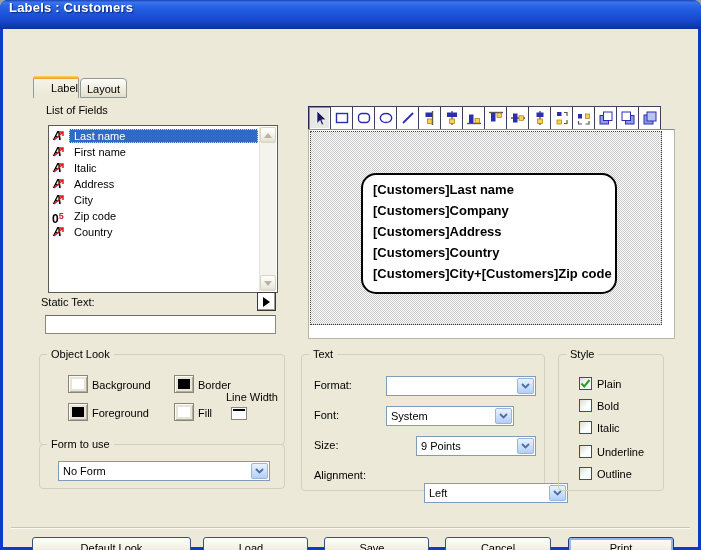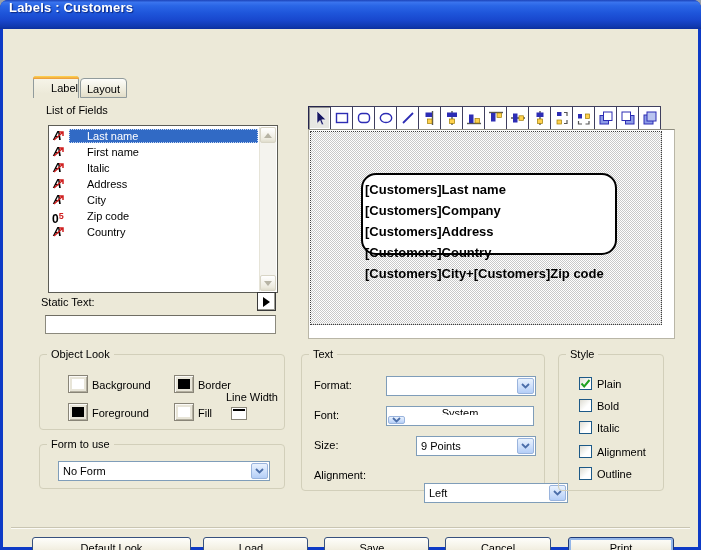--- a/index.html
+++ b/index.html
@@ -58,21 +58,21 @@
   .list-rows { position:absolute; left:1px; top:2px; right:19px; }
   .list-row { display:flex; align-items:center; height:16px; font-size:11px; padding-left:2px; }
   .fi { position:relative; width:15px; height:14px; flex:none; margin-right:2px; }
   .fi-a {
     position:absolute; left:1px; top:0; font-weight:bold; font-style:italic;
     font-size:12px; line-height:14px; color:#000;
   }
   .fi svg { position:absolute; left:0; top:0; }
   .fi-num { position:absolute; left:0; top:0; font-weight:bold; font-size:12px; line-height:14px; color:#000; }
   .fi-sup { color:#cf1f1f; font-weight:bold; font-size:9px; vertical-align:4px; }
-  .row-label { flex:1; padding:1px 18px; white-space:nowrap; }
+  .row-label { flex:1; padding:1px 5px; white-space:nowrap; }
   .list-row.selected .row-label { background:#316ac5; color:#fff; outline:1px dotted #c9d9f2; outline-offset:-1px; }
   
   .vscroll {
     position:absolute; top:1px; right:1px; bottom:1px; width:17px;
     background:#f4f3ee; border-left:1px solid #e6e4d8;
   }
   .scroll-btn {
     position:absolute; left:0; width:16px; height:16px;
     background:linear-gradient(180deg,#ffffff,#eceade 80%,#e0ddcd);
     border:1px solid #d8d5c6; border-radius:2px;
@@ -112,29 +112,29 @@
     position:absolute; left:305px; top:100px; width:367px; height:210px;
     background:#fff; border:1px solid #b9b6a7; border-top-color:#8f8d80;
   }
   .dither {
     position:absolute; left:1px; top:1px; width:352px; height:194px;
     border:1px dotted #3c3c3c; background-color:#fff;
     background-image:conic-gradient(#c9c9c9 0 25%, #ffffff 25% 50%, #c9c9c9 50% 75%, #ffffff 75%);
     background-size:2px 2px;
   }
   .label-object {
-    position:absolute; left:50px; top:41px; width:256px; height:82px;
+    position:absolute; left:50px; top:41px; width:256px; height:121px;
     background:#fff; border:2px solid #000; border-radius:15px;
-    padding:4px 0 0 2px;
+    padding:4px 0 0 10px;
   }
   .label-line { font-size:13px; font-weight:bold; line-height:21px; white-space:nowrap; color:#000; }
   
   .group { position:absolute; border:1px solid #d2cfba; border-radius:4px; }
   .group-caption { position:absolute; top:-7px; left:7px; background:#ece9d8; padding:0 4px; font-size:11px; color:#000; }
-  #group-object-look { left:36px; top:325px; width:246px; height:76px; }
+  #group-object-look { left:36px; top:325px; width:246px; height:91px; }
   #group-form { left:36px; top:415px; width:246px; height:45px; }
   #group-text { left:298px; top:325px; width:244px; height:137px; }
   #group-style { left:555px; top:325px; width:106px; height:137px; }
   .in-label { position:absolute; font-size:11px; color:#000; white-space:nowrap; }
   
   .swatch {
     position:absolute; width:20px; height:18px; padding:3px;
     background:#e8e5d8; border:1px solid #898578;
     box-shadow:inset 1px 1px 0 #fbfaf6, inset -1px -1px 0 #b2ae9f;
   }
@@ -441,21 +441,21 @@
       <span class="in-label" style="left:12px; top:24px;">Format:</span>
       <div class="combo" style="left:84px; top:21px; width:150px;">
         <span class="combo-value"></span>
         <span class="combo-btn">
             <svg width="9" height="6">
               <path d="M1 1 L4.5 4.5 L8 1" stroke="#4b6ea9" stroke-width="1.8" fill="none"></path>
             </svg>
           </span>
       </div>
       <span class="in-label" style="left:12px; top:54px;">Font:</span>
-      <div class="combo" style="left:84px; top:51px; width:148px;flex-direction:column;">
+      <div class="combo" style="left:84px; top:51px; width:128px;">
         <span class="combo-value">System</span>
         <span class="combo-btn">
             <svg width="9" height="6">
               <path d="M1 1 L4.5 4.5 L8 1" stroke="#4b6ea9" stroke-width="1.8" fill="none"></path>
             </svg>
           </span>
       </div>
       <span class="in-label" style="left:12px; top:84px;">Size:</span>
       <div class="combo" style="left:114px; top:81px; width:120px;">
         <span class="combo-value">9 Points</span>
@@ -482,21 +482,21 @@
         <svg width="11" height="11">
             <path d="M1.5 5.5 L4.2 8.4 L9.5 2" stroke="#21a121" stroke-width="2" fill="none"></path>
           </svg>
       </span>
       <span class="in-label" style="left:38px; top:23px;">Plain</span>
       <span class="checkbox" style="left:20px; top:44px;"></span>
       <span class="in-label" style="left:38px; top:45px;">Bold</span>
       <span class="checkbox" style="left:20px; top:66px;"></span>
       <span class="in-label" style="left:38px; top:67px;">Italic</span>
       <span class="checkbox" style="left:20px; top:90px;"></span>
-      <span class="in-label" style="left:38px; top:91px;">Alignment</span>
+      <span class="in-label" style="left:38px; top:91px;">Underline</span>
       <span class="checkbox" style="left:20px; top:112px;"></span>
       <span class="in-label" style="left:38px; top:113px;text-align:right;">Outline</span>
     </div>
 
     <div class="divider"></div>
     <button class="btn" id="btn-default-look">Default Look</button>
     <button class="btn" id="btn-load">Load...</button>
     <button class="btn" id="btn-save">Save...</button>
     <button class="btn" id="btn-cancel">Cancel</button>
     <button class="btn" id="btn-print">Print</button>

